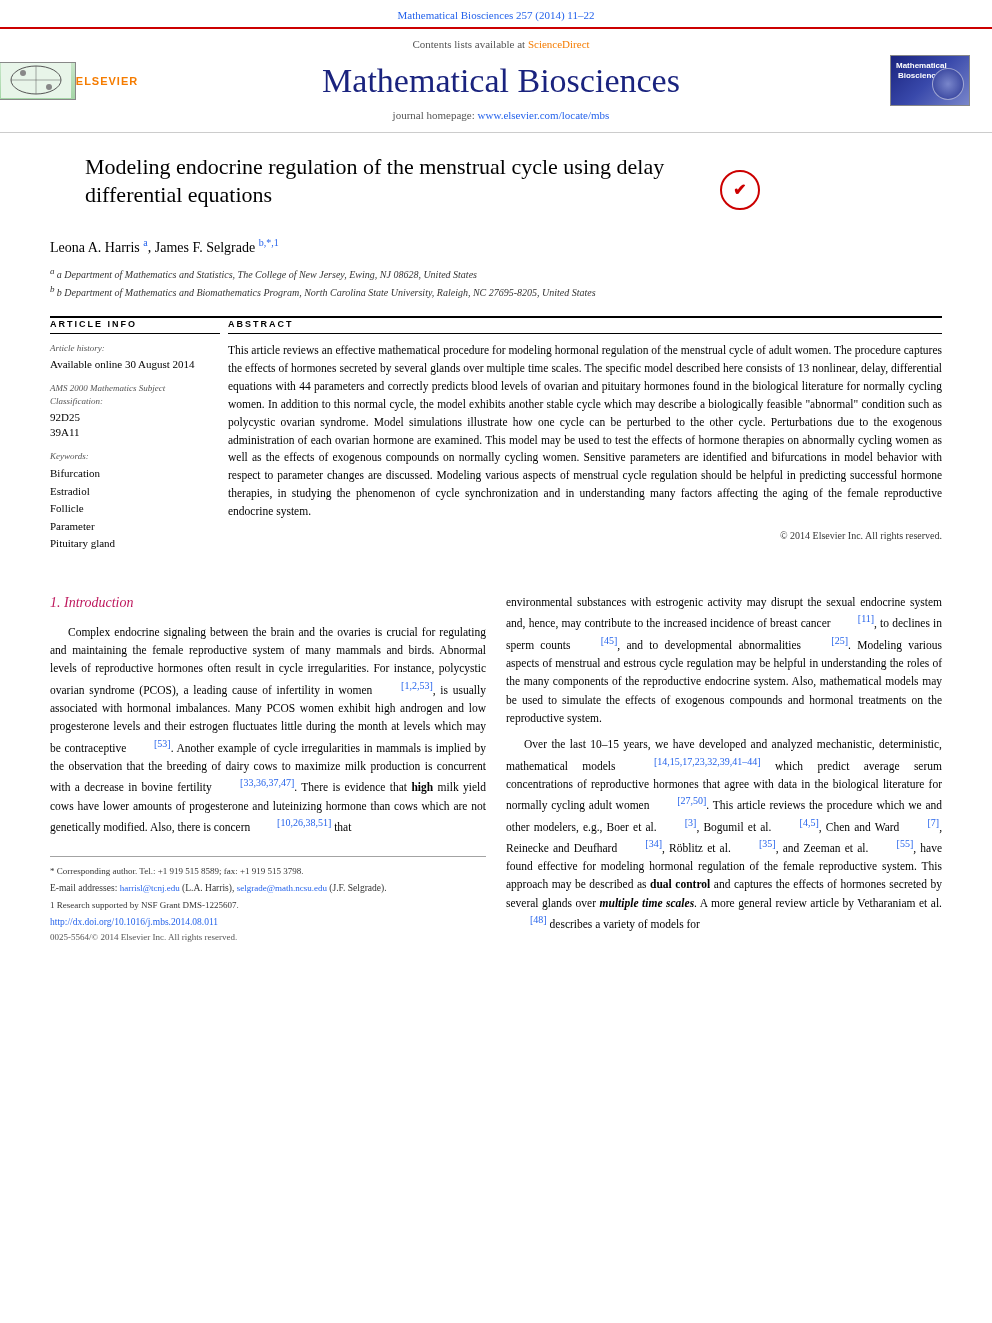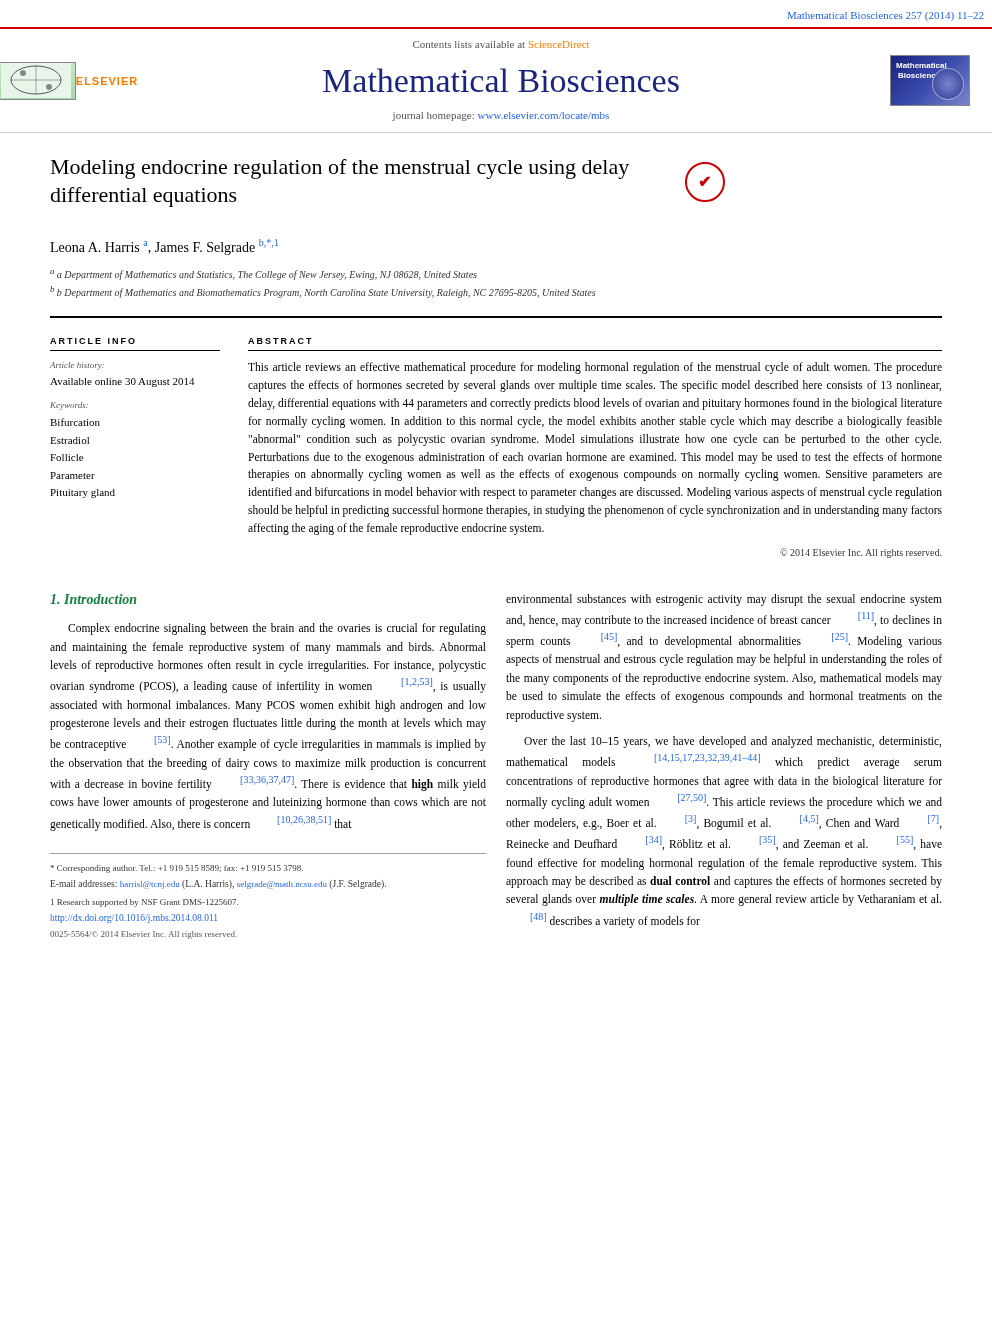--- a/index.html
+++ b/index.html
@@ -7,21 +7,21 @@
       font-family: 'Times New Roman', Times, serif;
       background: #fff;
       color: #000;
       width: 992px;
       min-height: 1323px;
       font-size: 13px;
       line-height: 1.4;
     }
 
     .top-bar {
-      text-align: right;
+      text-align: center;
       padding: 8px 8px 4px;
       font-size: 11px;
       color: #2563eb;
     }
 
     .journal-header {
       display: flex;
       align-items: center;
       border-top: 2px solid #c00;
       border-bottom: 1px solid #ccc;
@@ -189,23 +189,23 @@
     .affiliations {
       font-size: 10px;
       font-style: italic;
       color: #333;
       margin-bottom: 16px;
       line-height: 1.5;
     }
 
     .two-column-section {
       display: flex;
-      gap: 28px;
+      gap: 8px;
       border-top: 2px solid #000;
-      padding-top: 17px;
+      padding-top: 0;
     }
 
     .article-info {
       width: 170px;
       min-width: 170px;
     }
 
     .section-header {
       font-size: 9px;
       letter-spacing: 2px;
@@ -266,23 +266,23 @@
     .body-left {
       flex: 1;
     }
 
     .body-right {
       flex: 1;
     }
 
     .section-title {
       font-size: 14px;
-      font-weight: bold;
+      font-weight: normal;
       font-style: italic;
-      color: #15803d;
+      color: #be185d;
       margin-bottom: 10px;
     }
 
     .body-text {
       font-size: 11.5px;
       line-height: 1.6;
       text-align: justify;
       color: #000;
     }
 
@@ -380,21 +380,21 @@
 
   <div class="journal-header-right">
     <div class="journal-thumb">
       <span style="color:white;font-size:8px;font-family:Arial;font-weight:bold;position:absolute;top:5px;left:5px;line-height:1.2;">Mathematical<br>Biosciences</span>
     </div>
   </div>
 </div>
 
 <div class="main-content">
 
-  <div style="display:flex; align-items:flex-start; margin-bottom:12px;">
+  <div style="display:flex; align-items:center; margin-bottom:12px;margin-left:35px;">
     <div class="article-title">Modeling endocrine regulation of the menstrual cycle using delay differential equations</div>
     <div class="crossmark" style="margin-left:10px; margin-top:4px;">
       <div class="crossmark-icon">✔</div>
     </div>
   </div>
 
   <div class="authors">
     Leona A. Harris <span class="author-sup">a</span>,
     James F. Selgrade <span class="author-sup">b,*,1</span>
   </div>
@@ -413,20 +413,24 @@
   <div class="two-column-section">
 
     <div class="article-info">
       <div class="section-header">ARTICLE INFO</div>
 
       <div class="info-group">
         <div class="info-label">Article history:</div>
         <div class="info-value">Available online 30 August 2014</div>
       </div>
 
+      <div class="info-group">
+        <div class="info-label">AMS 2000 Mathematics Subject Classification:</div>
+        <div class="info-value">92D25<br>39A11</div>
+      </div>
 
       <div class="info-group">
         <div class="info-label">Keywords:</div>
         <div class="keywords-list">
           <div>Bifurcation</div>
           <div>Estradiol</div>
           <div>Follicle</div>
           <div>Parameter</div>
           <div>Pituitary gland</div>
         </div>

